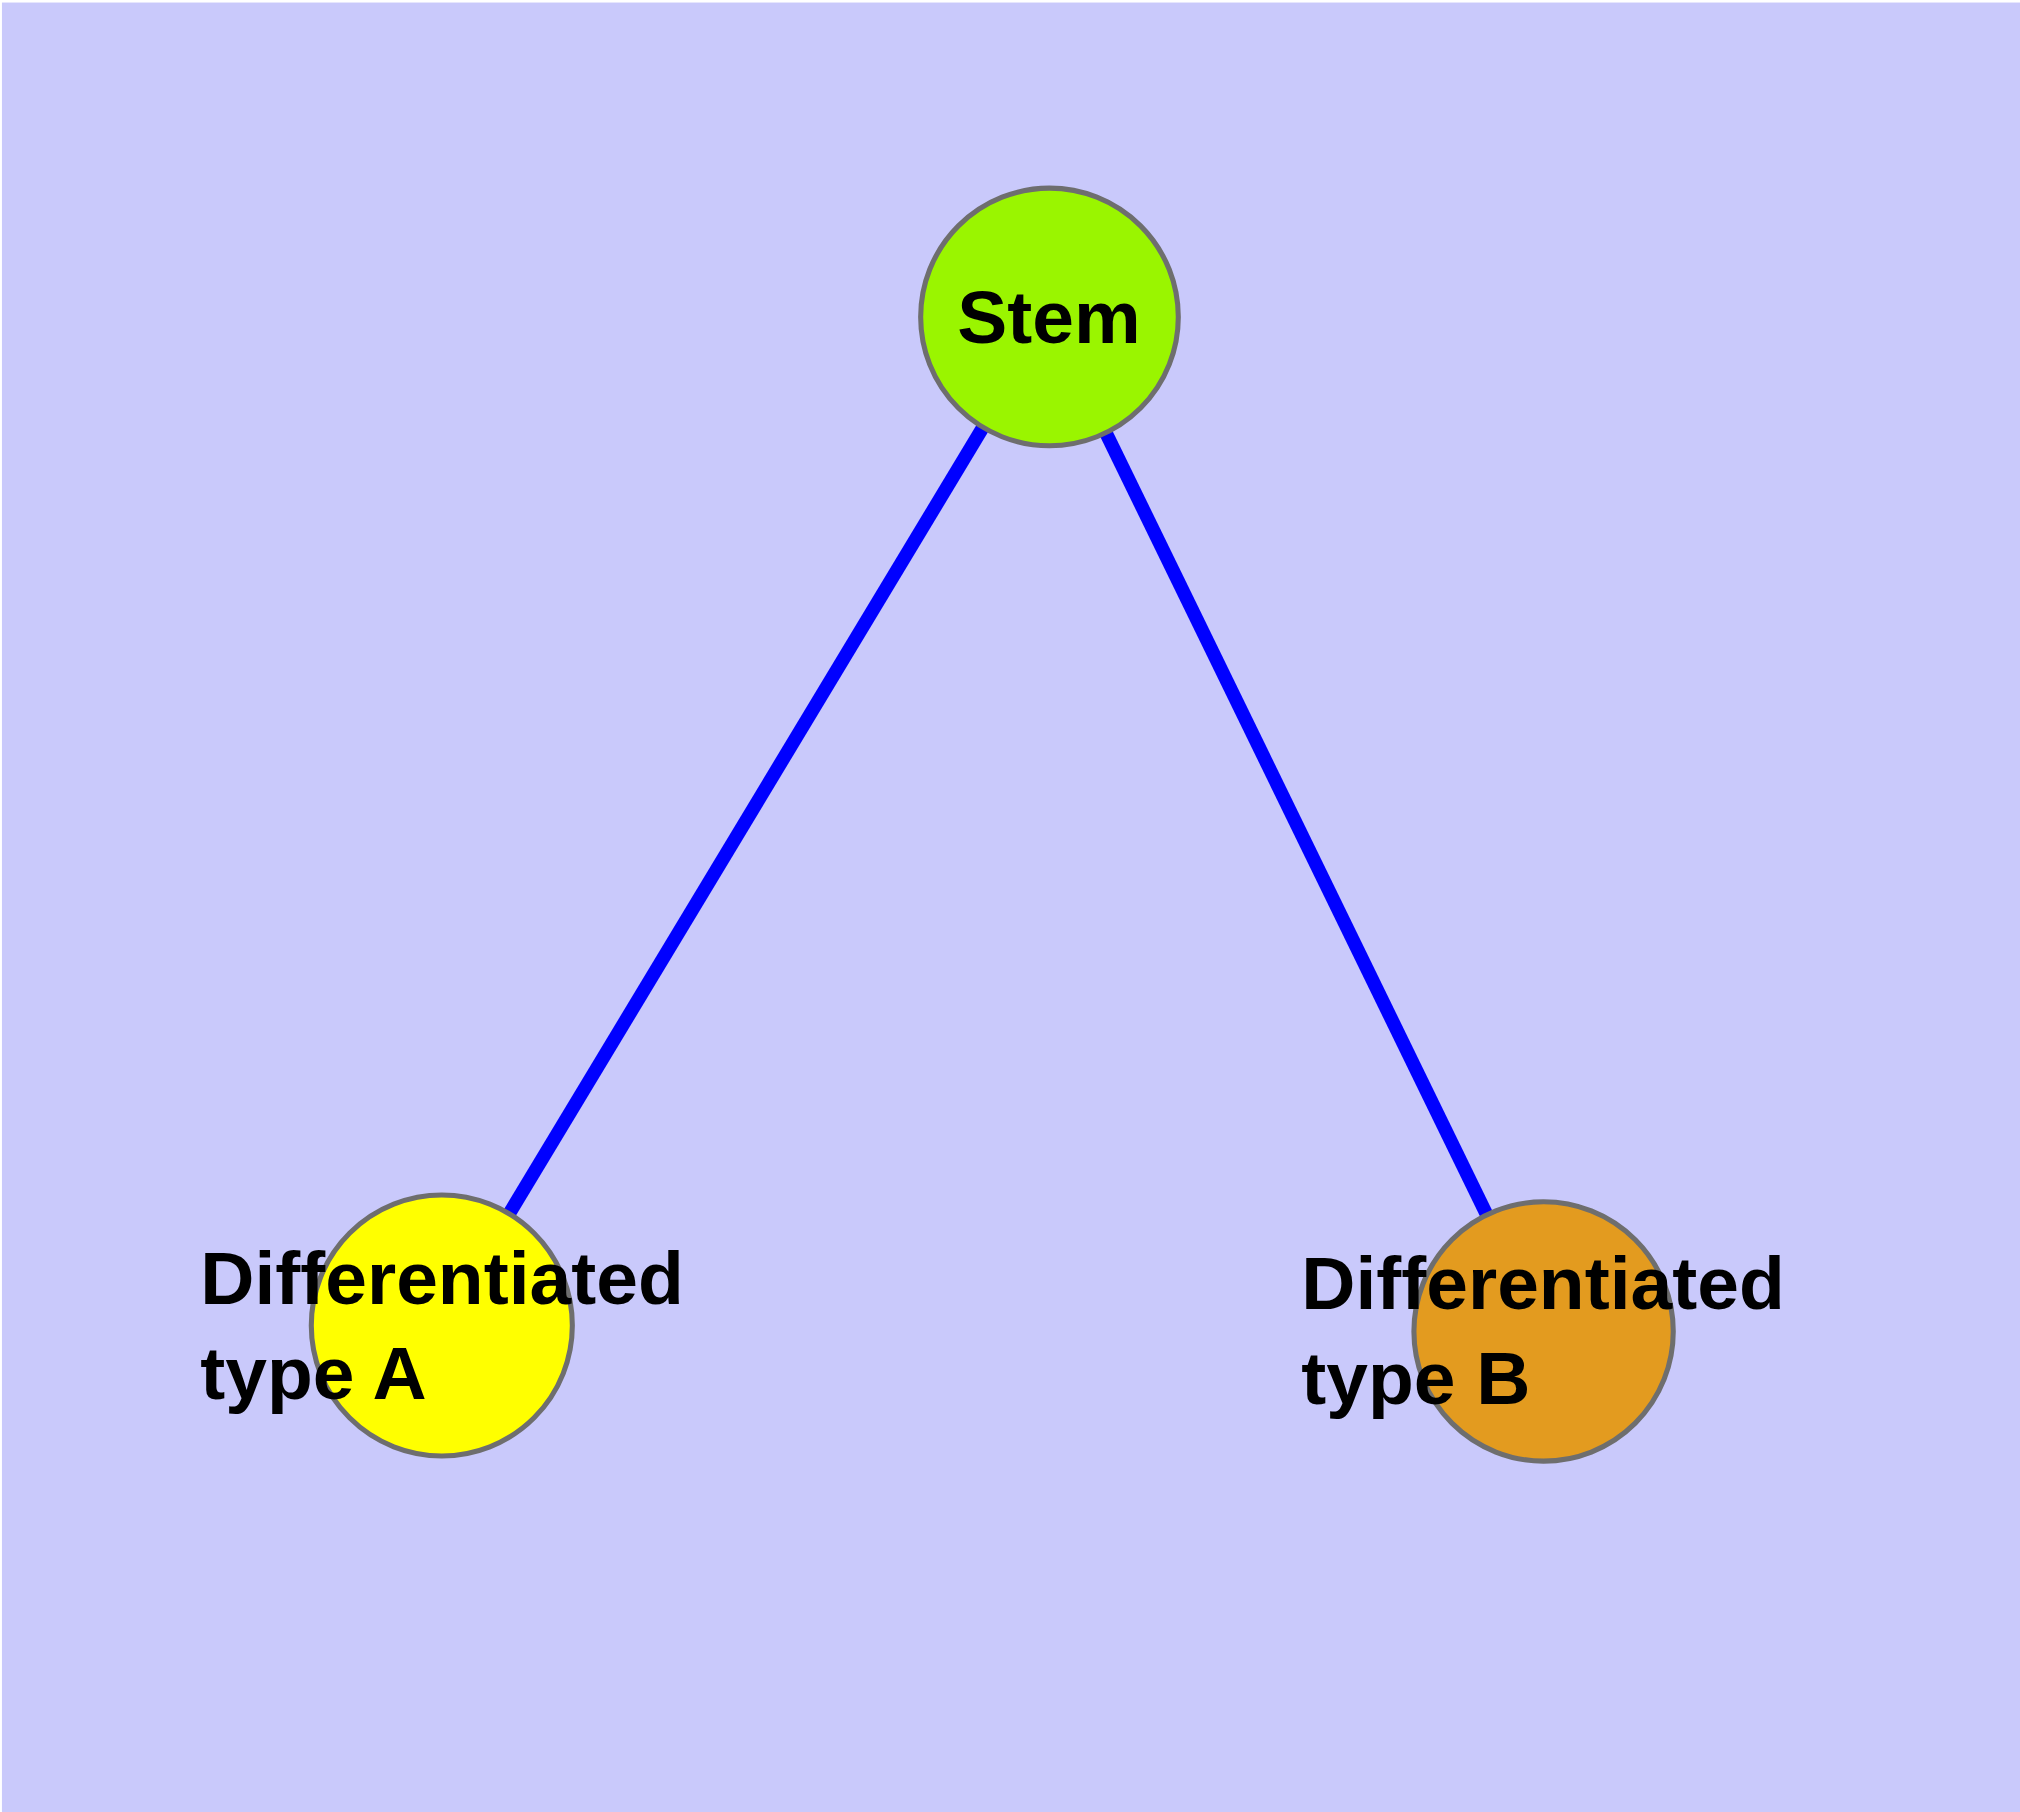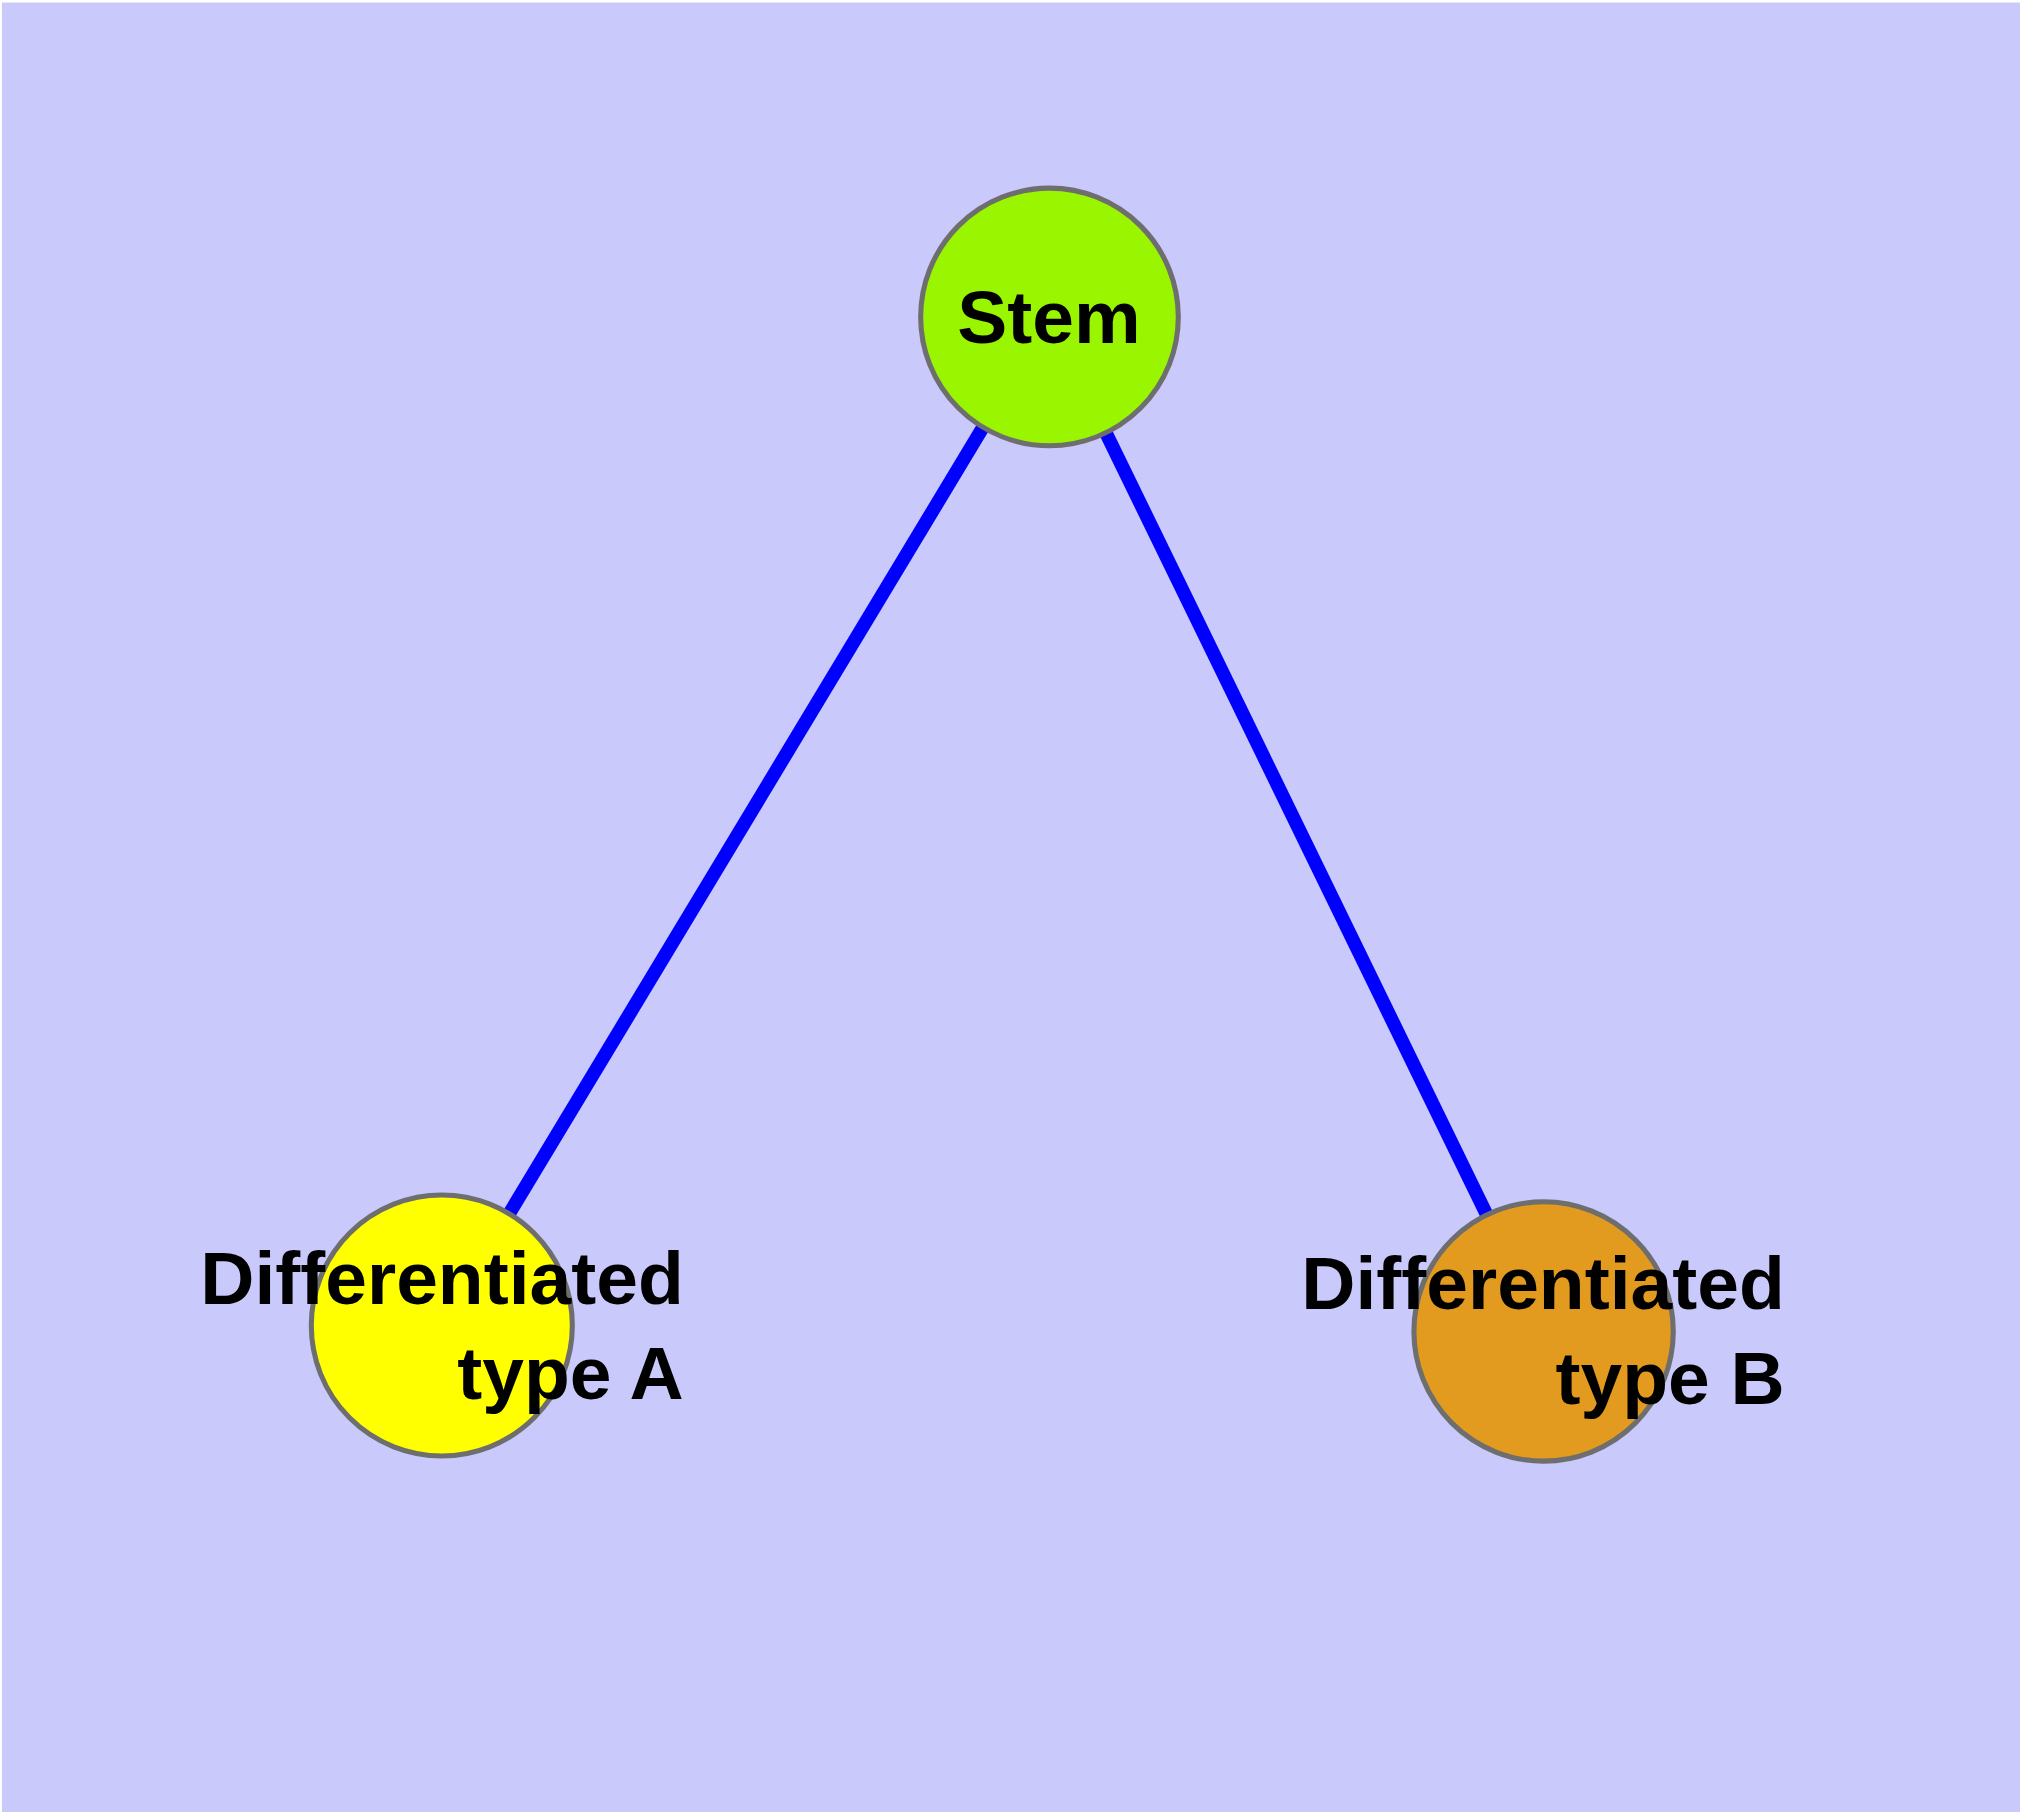--- a/index.html
+++ b/index.html
@@ -26,21 +26,21 @@
     stroke-width: 16px;
     stroke-linecap: butt;
   }
   .graph-svg circle {
     stroke-width: 6px;
   }
   .node-label {
     position: absolute;
     transform: translate(-50%, -50%);
     white-space: pre-line;
-    text-align: right;
+    text-align: left;
     font-weight: bold;
     font-size: 75px;
     line-height: 95px;
     color: #000000;
     pointer-events: none;
   }
 </style>
 </head>
 <body>
 

